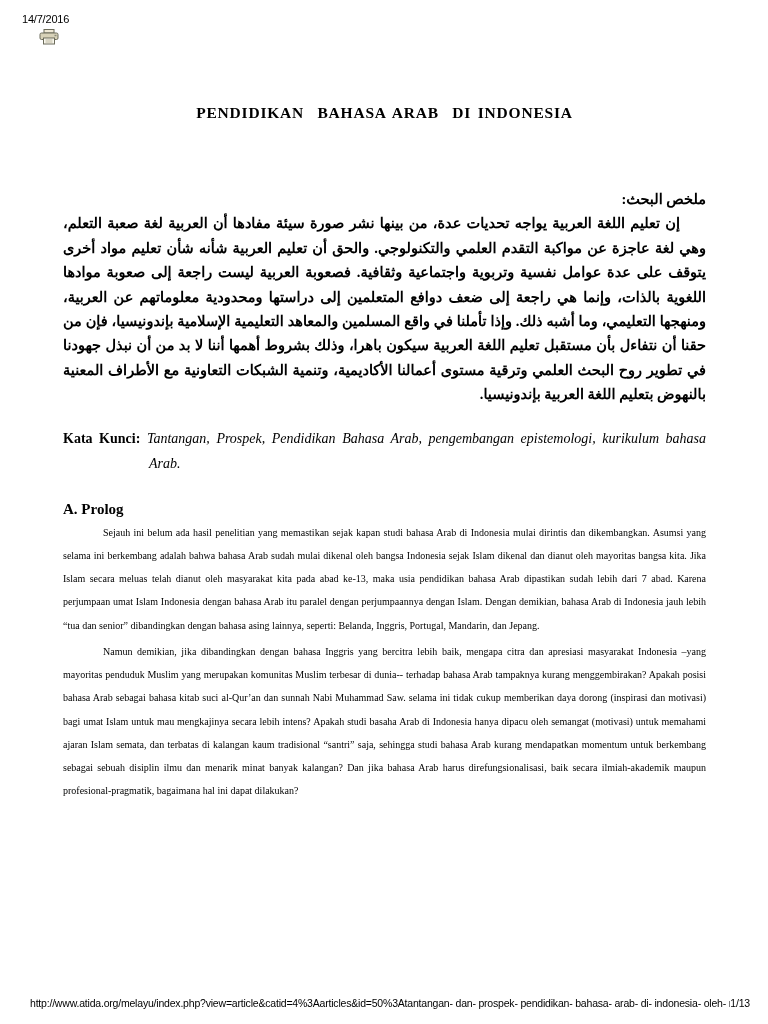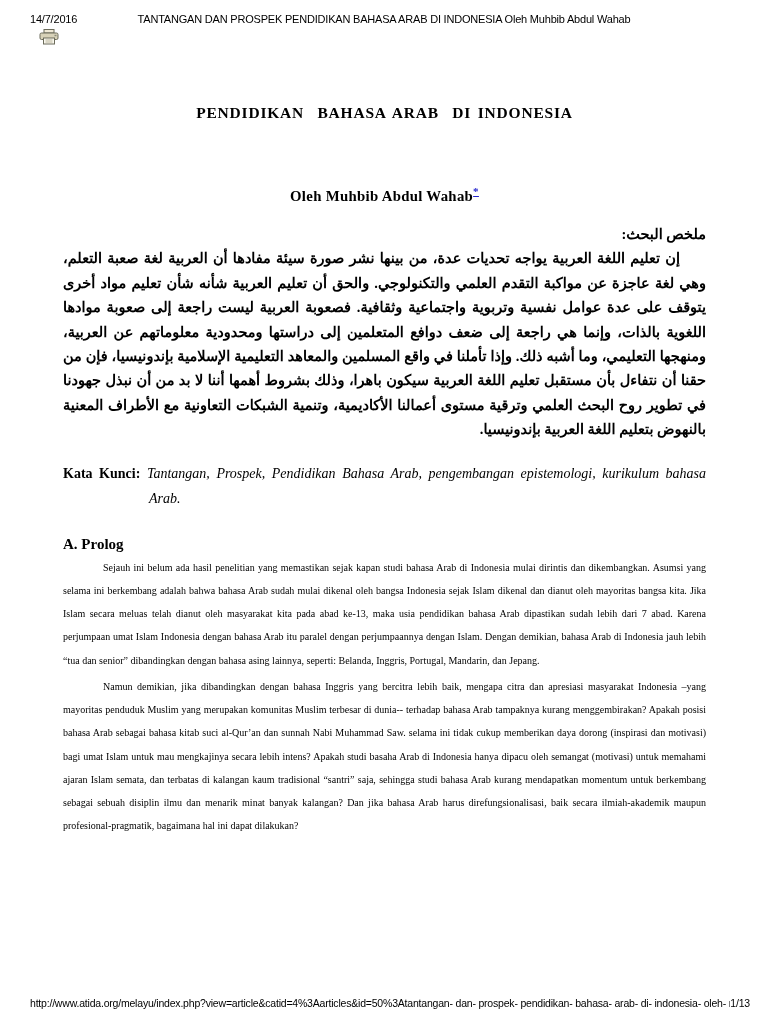--- a/index.html
+++ b/index.html
@@ -2,21 +2,21 @@
 <html><head>
 <meta charset="utf-8">
 <style>
   * { margin:0; padding:0; box-sizing:border-box; }
   html,body { width:768px; height:1024px; background:#ffffff; color:#000; }
   body { position:relative; font-family:"Liberation Serif", serif; overflow:hidden; }
 
   
   .print-header { position:absolute; top:13px; left:0; width:768px; height:16px;
     font-family:"Liberation Sans", sans-serif; font-size:11px; color:#000; }
-  .print-date { position:absolute; left:30px; top:0; letter-spacing:-0.2px; }
+  .print-date { position:absolute; left:22px; top:0; letter-spacing:-0.2px; }
   .print-title { position:absolute; left:110px; right:110px; top:0; text-align:center;
     letter-spacing:-0.2px; white-space:nowrap; overflow:hidden; }
   .printer-btn { position:absolute; left:39px; top:29px; width:20px; height:16px; cursor:pointer; }
 
   
   .content { position:absolute; left:63px; top:55px; width:643px; height:938px; overflow:hidden; }
 
   .art-title { text-align:center; font-weight:bold; font-size:15.5px; line-height:23px;
     letter-spacing:0.8px; word-spacing:2px; white-space:pre-wrap; }
   .author { margin-top:15px; text-align:center; font-weight:bold; font-size:14.8px;
@@ -47,42 +47,39 @@
     display:flex; justify-content:space-between; align-items:flex-start;
     letter-spacing:-0.2px; }
   .footer-url { white-space:nowrap; overflow:hidden; }
   .page-num { white-space:nowrap; }
 </style>
 </head>
 <body>
 
 <div class="print-header">
   <span class="print-date">14/7/2016</span>
-  <span class="print-title">TANTANGAN DAN PROSPEK PENDIDIKAN BAHASA ARAB DI INDONESIA Oleh Muhbib Abdul Wahab</span>
 </div>
 
 <div class="printer-btn" title="">
   <svg width="20" height="16" viewBox="0 0 20 16">
     <rect x="5" y="0.5" width="10" height="3.5" fill="#efe9d6" stroke="#6b6b5a" stroke-width="1"></rect>
     <rect x="1" y="4" width="18" height="6.5" rx="1.5" fill="#d8d2b8" stroke="#6b6b5a" stroke-width="1"></rect>
     <rect x="15.5" y="5.8" width="2" height="1.4" fill="#8a8a7a"></rect>
     <rect x="4.5" y="9" width="11" height="6" fill="#faf8ee" stroke="#6b6b5a" stroke-width="1"></rect>
     <line x1="6.5" y1="11" x2="13.5" y2="11" stroke="#b9b49c" stroke-width="1"></line>
     <line x1="6.5" y1="13" x2="13.5" y2="13" stroke="#b9b49c" stroke-width="1"></line>
   </svg>
 </div>
 
 <div class="content">
 
   <div class="art-title">
     <div>PENDIDIKAN  BAHASA ARAB  DI INDONESIA</div>
   </div>
 
-  <div class="author"><span>Oleh Muhbib Abdul Wahab</span><span class="footnote-link">*</span>
-  </div>
 
   <div class="abstract">
     <span class="abs-head">ملخص البحث:</span>
     <div class="abs-body">إن تعليم اللغة العربية يواجه تحديات عدة، من بينها نشر صورة سيئة مفادها أن العربية لغة صعبة التعلم، وهي لغة عاجزة عن مواكبة التقدم العلمي والتكنولوجي. والحق أن  تعليم العربية شأنه شأن تعليم مواد أخرى يتوقف على عدة عوامل نفسية وتربوية واجتماعية وثقافية. فصعوبة العربية ليست راجعة إلى صعوبة موادها اللغوية بالذات، وإنما هي راجعة إلى ضعف دوافع المتعلمين إلى دراستها ومحدودية معلوماتهم عن العربية، ومنهجها التعليمي، وما أشبه ذلك. وإذا تأملنا في واقع المسلمين والمعاهد التعليمية الإسلامية بإندونيسيا، فإن من حقنا أن نتفاءل بأن مستقبل تعليم اللغة العربية سيكون باهرا، وذلك بشروط أهمها أننا لا بد من أن نبذل جهودنا في تطوير روح البحث العلمي وترقية مستوى أعمالنا الأكاديمية، وتنمية الشبكات التعاونية مع الأطراف المعنية بالنهوض بتعليم اللغة العربية بإندونيسيا.</div>
   </div>
 
   <p class="keywords"><span class="kw-label">Kata Kunci:</span><span class="kw-text"> Tantangan, Prospek, Pendidikan Bahasa Arab, pengembangan epistemologi, kurikulum bahasa Arab.</span>
   </p>
 
   <div class="section-heading">A. Prolog</div>

